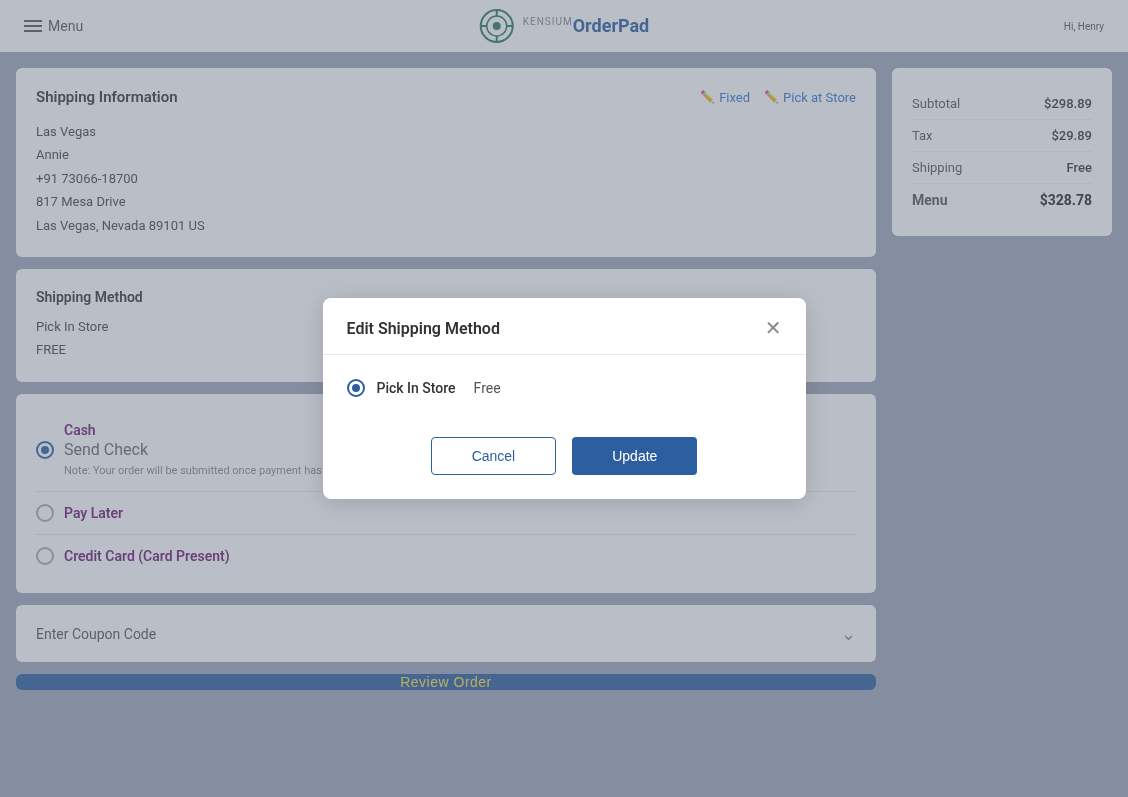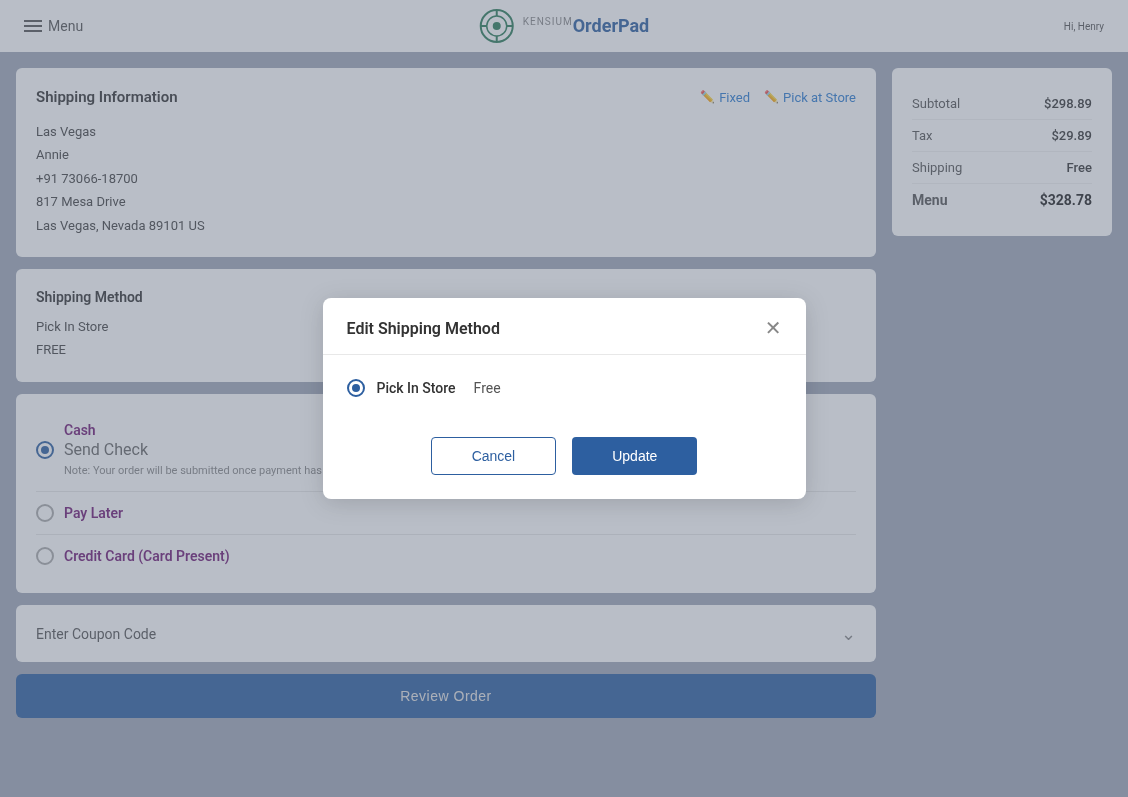--- a/index.html
+++ b/index.html
@@ -241,24 +241,23 @@
       color: #555;
     }
     .chevron-down {
       color: #888;
       font-size: 18px;
     }
 
     
     .review-button {
       background: #2d5fa0;
-      color: #e5e5e5;
+      color: #fde047;
       border: none;
       border-radius: 6px;
-      padding: 14px;
       width: 100%;
       font-size: 14px;
       font-weight: 500;
       cursor: pointer;
       letter-spacing: 0.5px;
     }
 
     
     .modal-overlay {
       position: fixed;

